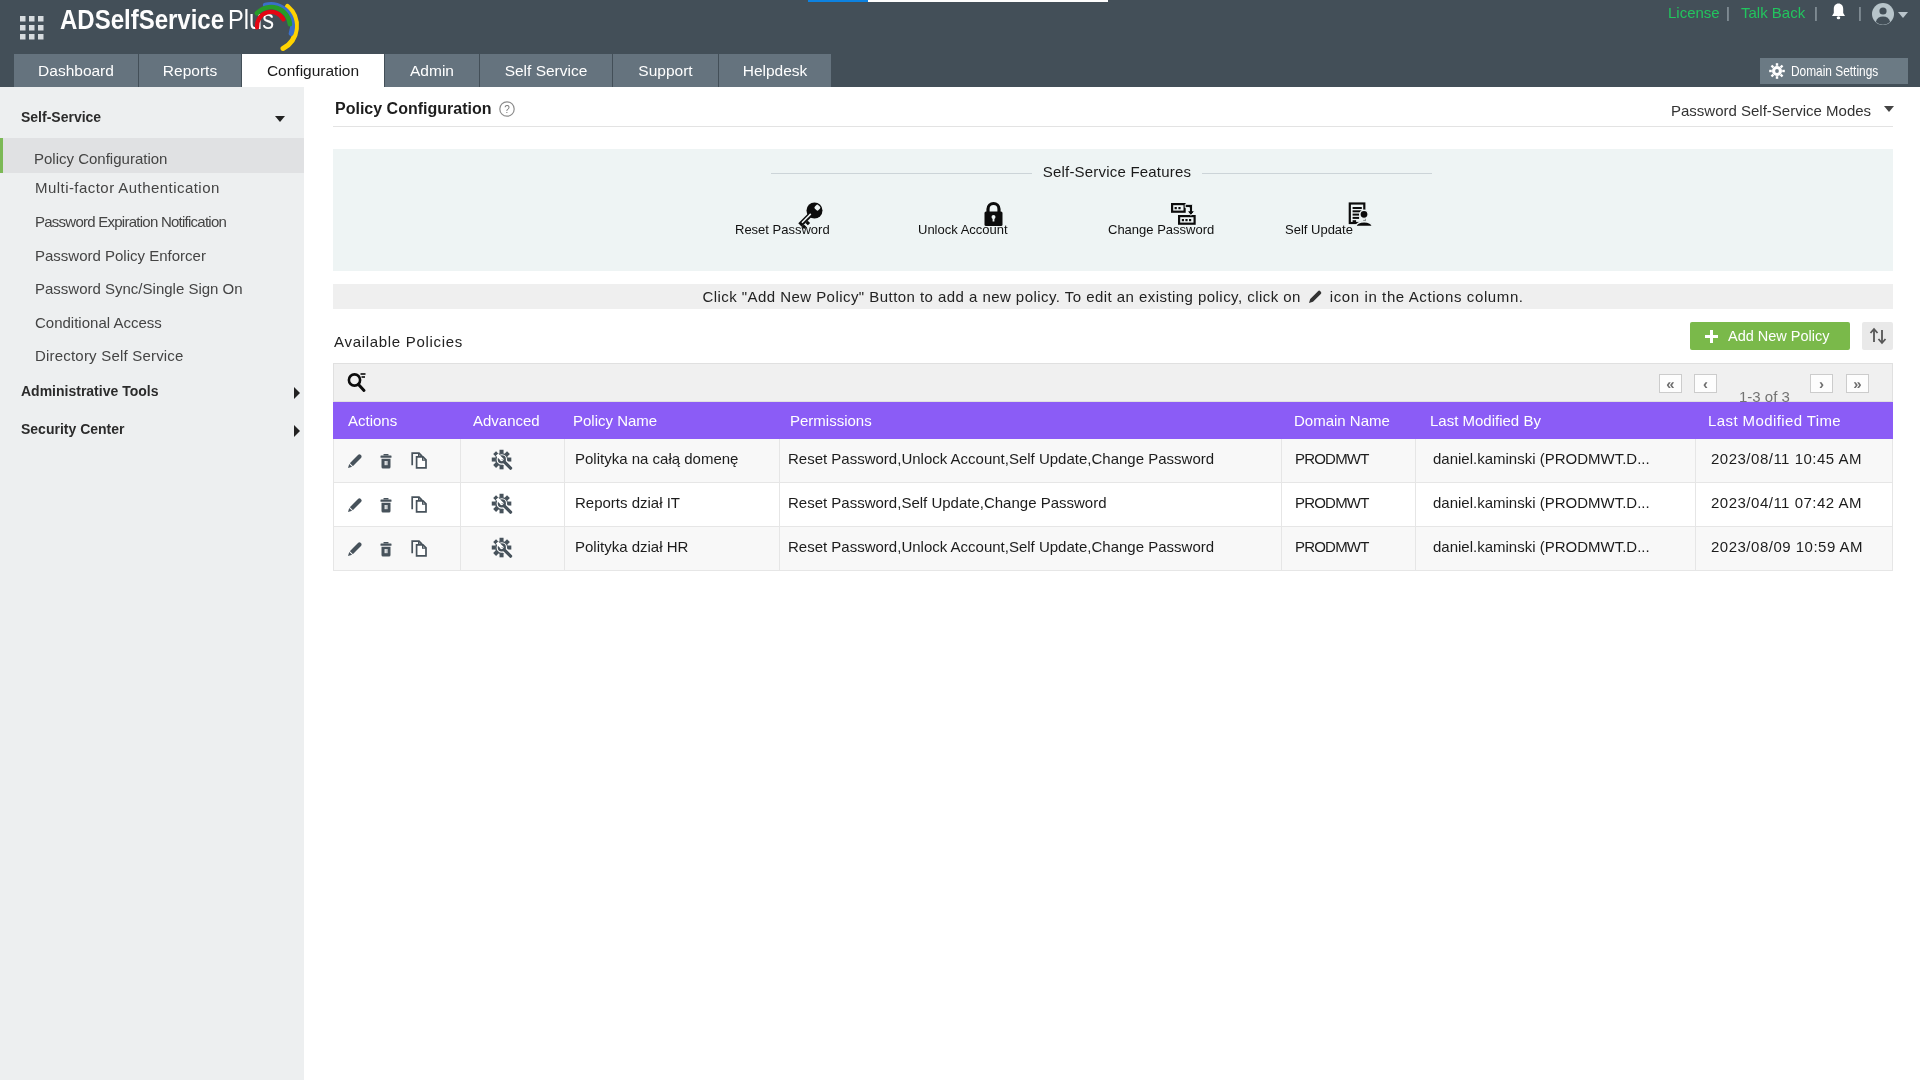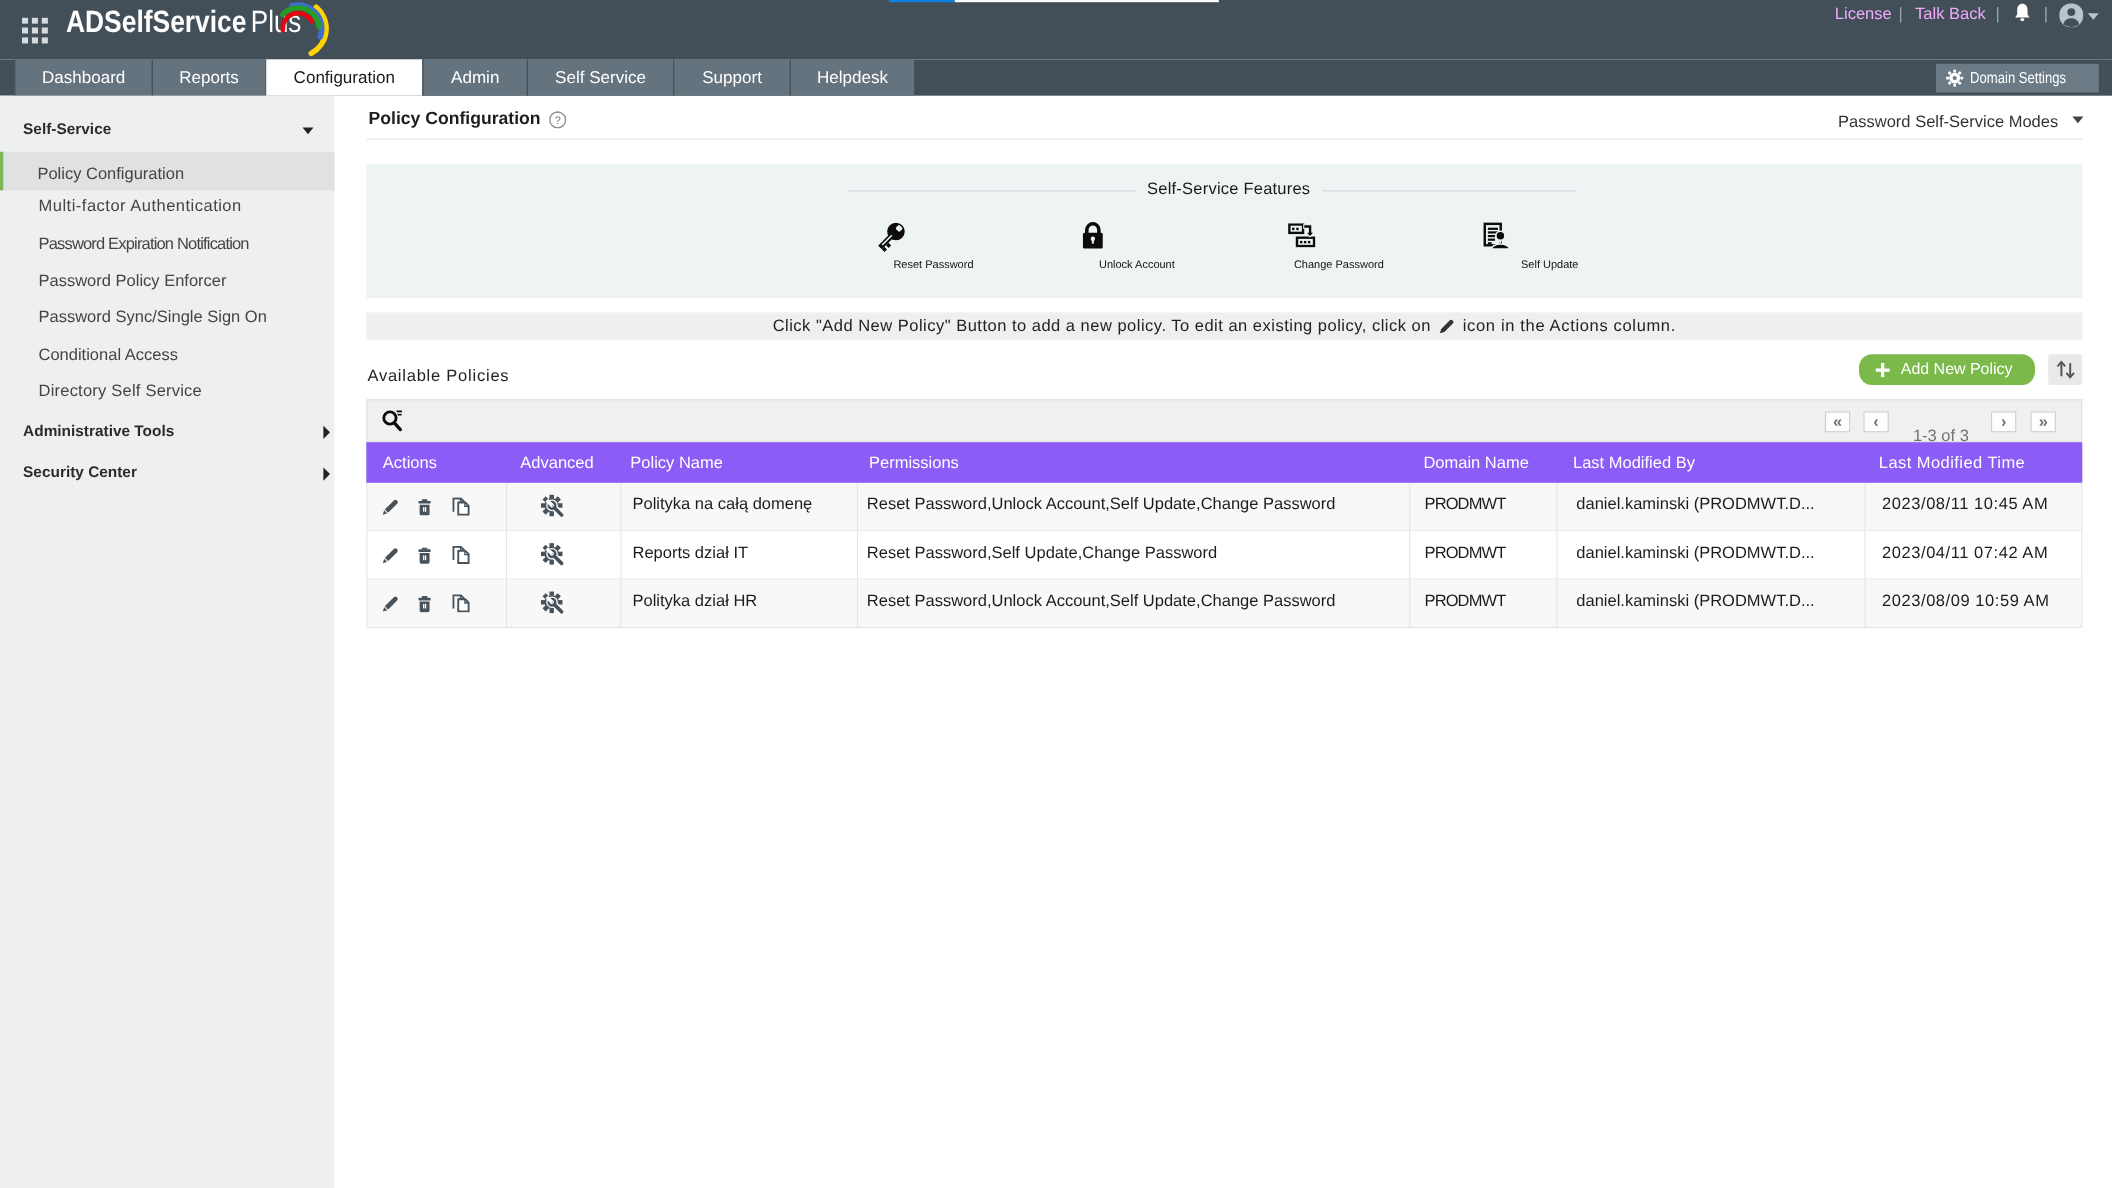--- a/index.html
+++ b/index.html
@@ -5,21 +5,21 @@
 * { margin:0; padding:0; box-sizing:border-box; }
 html,body { width:1920px; height:1080px; overflow:hidden; background:#fff;
   font-family:"Liberation Sans", sans-serif; }
 .abs { position:absolute; }
 
 
 #hdr { position:absolute; left:0; top:0; width:1920px; height:54px; background:#434f58; }
 #strip-blue { position:absolute; left:808px; top:0; width:60px; height:2px; background:#0d82e0; }
 #strip-white { position:absolute; left:868px; top:0; width:240px; height:2px; background:#fdfdfd; }
 .logospan { position:absolute; top:6px; color:#fdfdfd; font-size:28px; line-height:28px; white-space:pre; transform-origin:0 50%; }
-.toplink { position:absolute; top:4px; color:#f0abfc; font-size:15px; }
+.toplink { position:absolute; top:4px; color:#22c55e; font-size:15px; }
 .topsep { position:absolute; top:4px; color:#9aa6ad; font-size:15px; }
 
 
 #tabbar { position:absolute; left:0; top:54px; width:1920px; height:33px; background:#434f58; }
 .tab { position:absolute; top:0; height:33px; background:#65737e; color:#fff; font-size:15.5px;
   text-align:center; line-height:33px; border-left:1px solid #434f58; }
 .tab.active { background:#fff; color:#1a1a1a; }
 #domset { position:absolute; left:1760px; top:4px; width:148px; height:26px; background:#6b7a84;
   color:#fff; font-size:14.5px; line-height:26px; }
 
@@ -35,27 +35,27 @@
   border-left:6.5px solid #222; position:absolute; }
 
 
 #title { position:absolute; left:335px; top:100px; font-size:16px; font-weight:700; color:#1d1d1d; }
 #modes { position:absolute; left:1671px; top:102px; font-size:15px; color:#333; }
 #hr1 { position:absolute; left:333px; top:126px; width:1560px; height:1px; background:#e3e3e3; }
 
 #featbox { position:absolute; left:333px; top:149px; width:1560px; height:122px; background:#eef4f4; }
 #feat-line { position:absolute; left:438px; top:24px; width:661px; border-top:1px solid #ccd4d8; }
 #feat-title { position:absolute; left:699px; width:170px; text-align:center; top:14px; background:#eef4f4; font-size:15px; letter-spacing:0.2px; color:#1a1a1a; }
-.featlab { position:absolute; top:87px; font-size:10px; color:#111; text-align:right; }
+.featlab { position:absolute; top:73px; font-size:13px; color:#111; text-align:left; }
 
 #infobar { position:absolute; left:333px; top:284px; width:1560px; height:25px; background:#efefef; }
 
 #avail { position:absolute; left:334px; top:333px; font-size:15px; letter-spacing:0.7px; color:#222; }
 #addbtn { position:absolute; left:1690px; top:322px; width:160px; height:28px; background:#7ab94a;
-  color:#fff; font-size:14.5px; line-height:28px; border-radius:12px; }
+  color:#fff; font-size:14.5px; line-height:28px; border-radius:2px; }
 #sortbtn { position:absolute; left:1862px; top:322px; width:31px; height:28px; background:#e9e9e9; border-radius:2px; }
 
 #toolbar { position:absolute; left:333px; top:363px; width:1560px; height:39px; background:#f0f0f0; border:1px solid #e0e0e0; }
 .pgbtn { position:absolute; top:374px; width:23px; height:19px; background:#fdfdfd; border:1px solid #ccc;
   color:#6e6e6e; text-align:center; font-size:15px; font-weight:700; line-height:17px; }
 #pgtext { position:absolute; left:1739px; top:388px; font-size:15px; color:#737373; }
 
 
 #thead { position:absolute; left:333px; top:402px; width:1560px; height:37px; background:#8b5cf6; }
 .th { position:absolute; top:10px; color:#fff; font-size:15px; }

